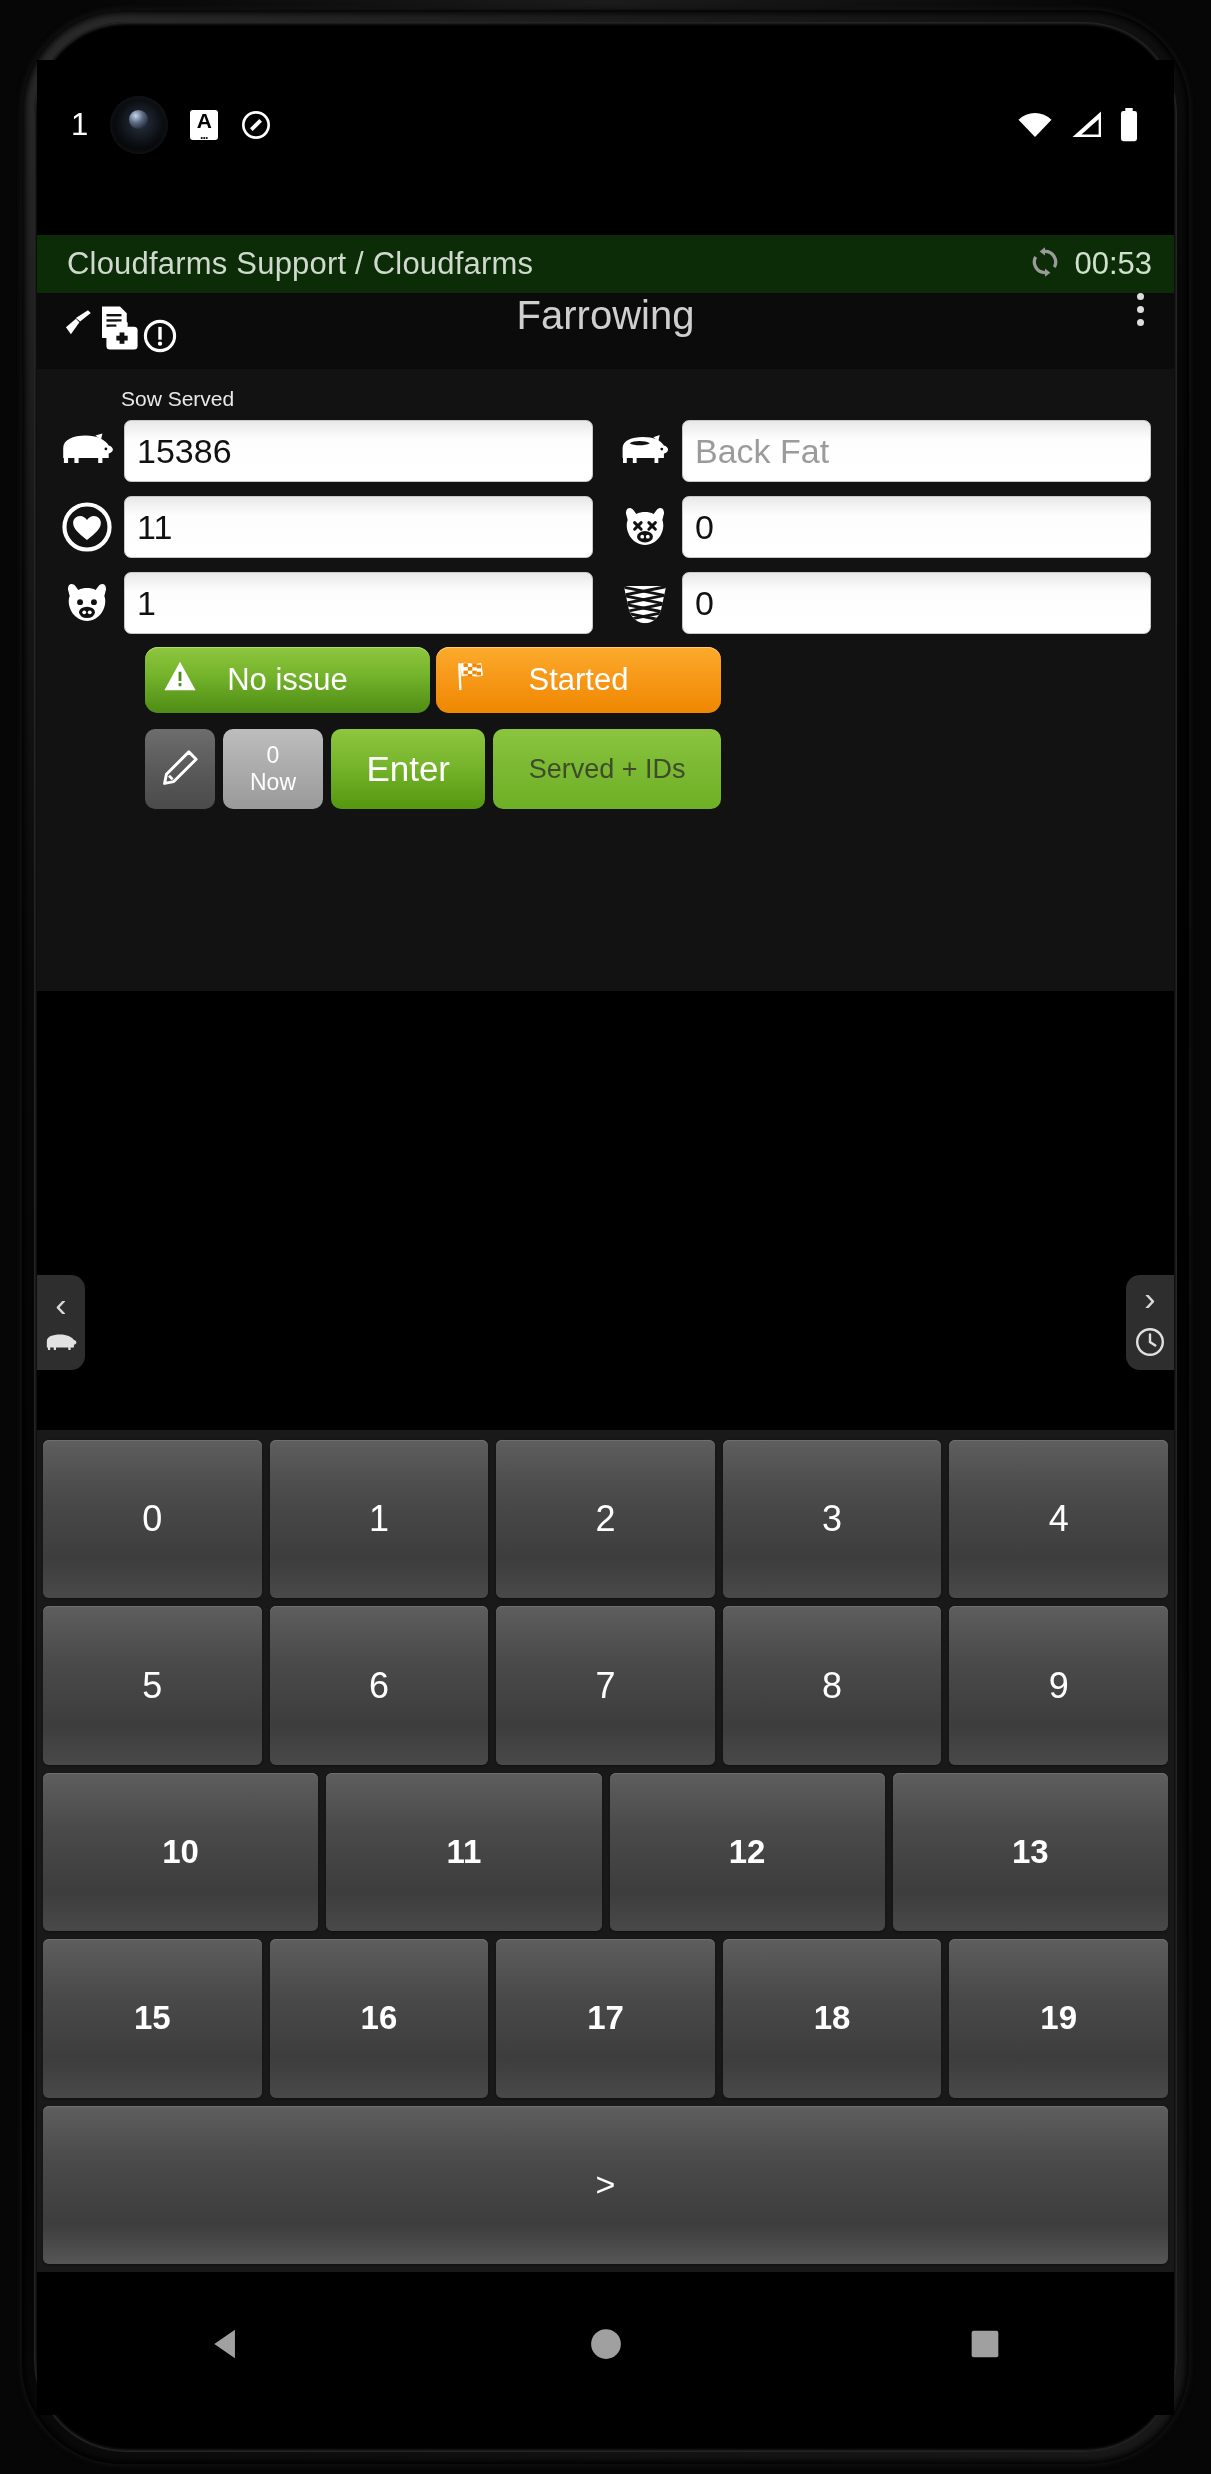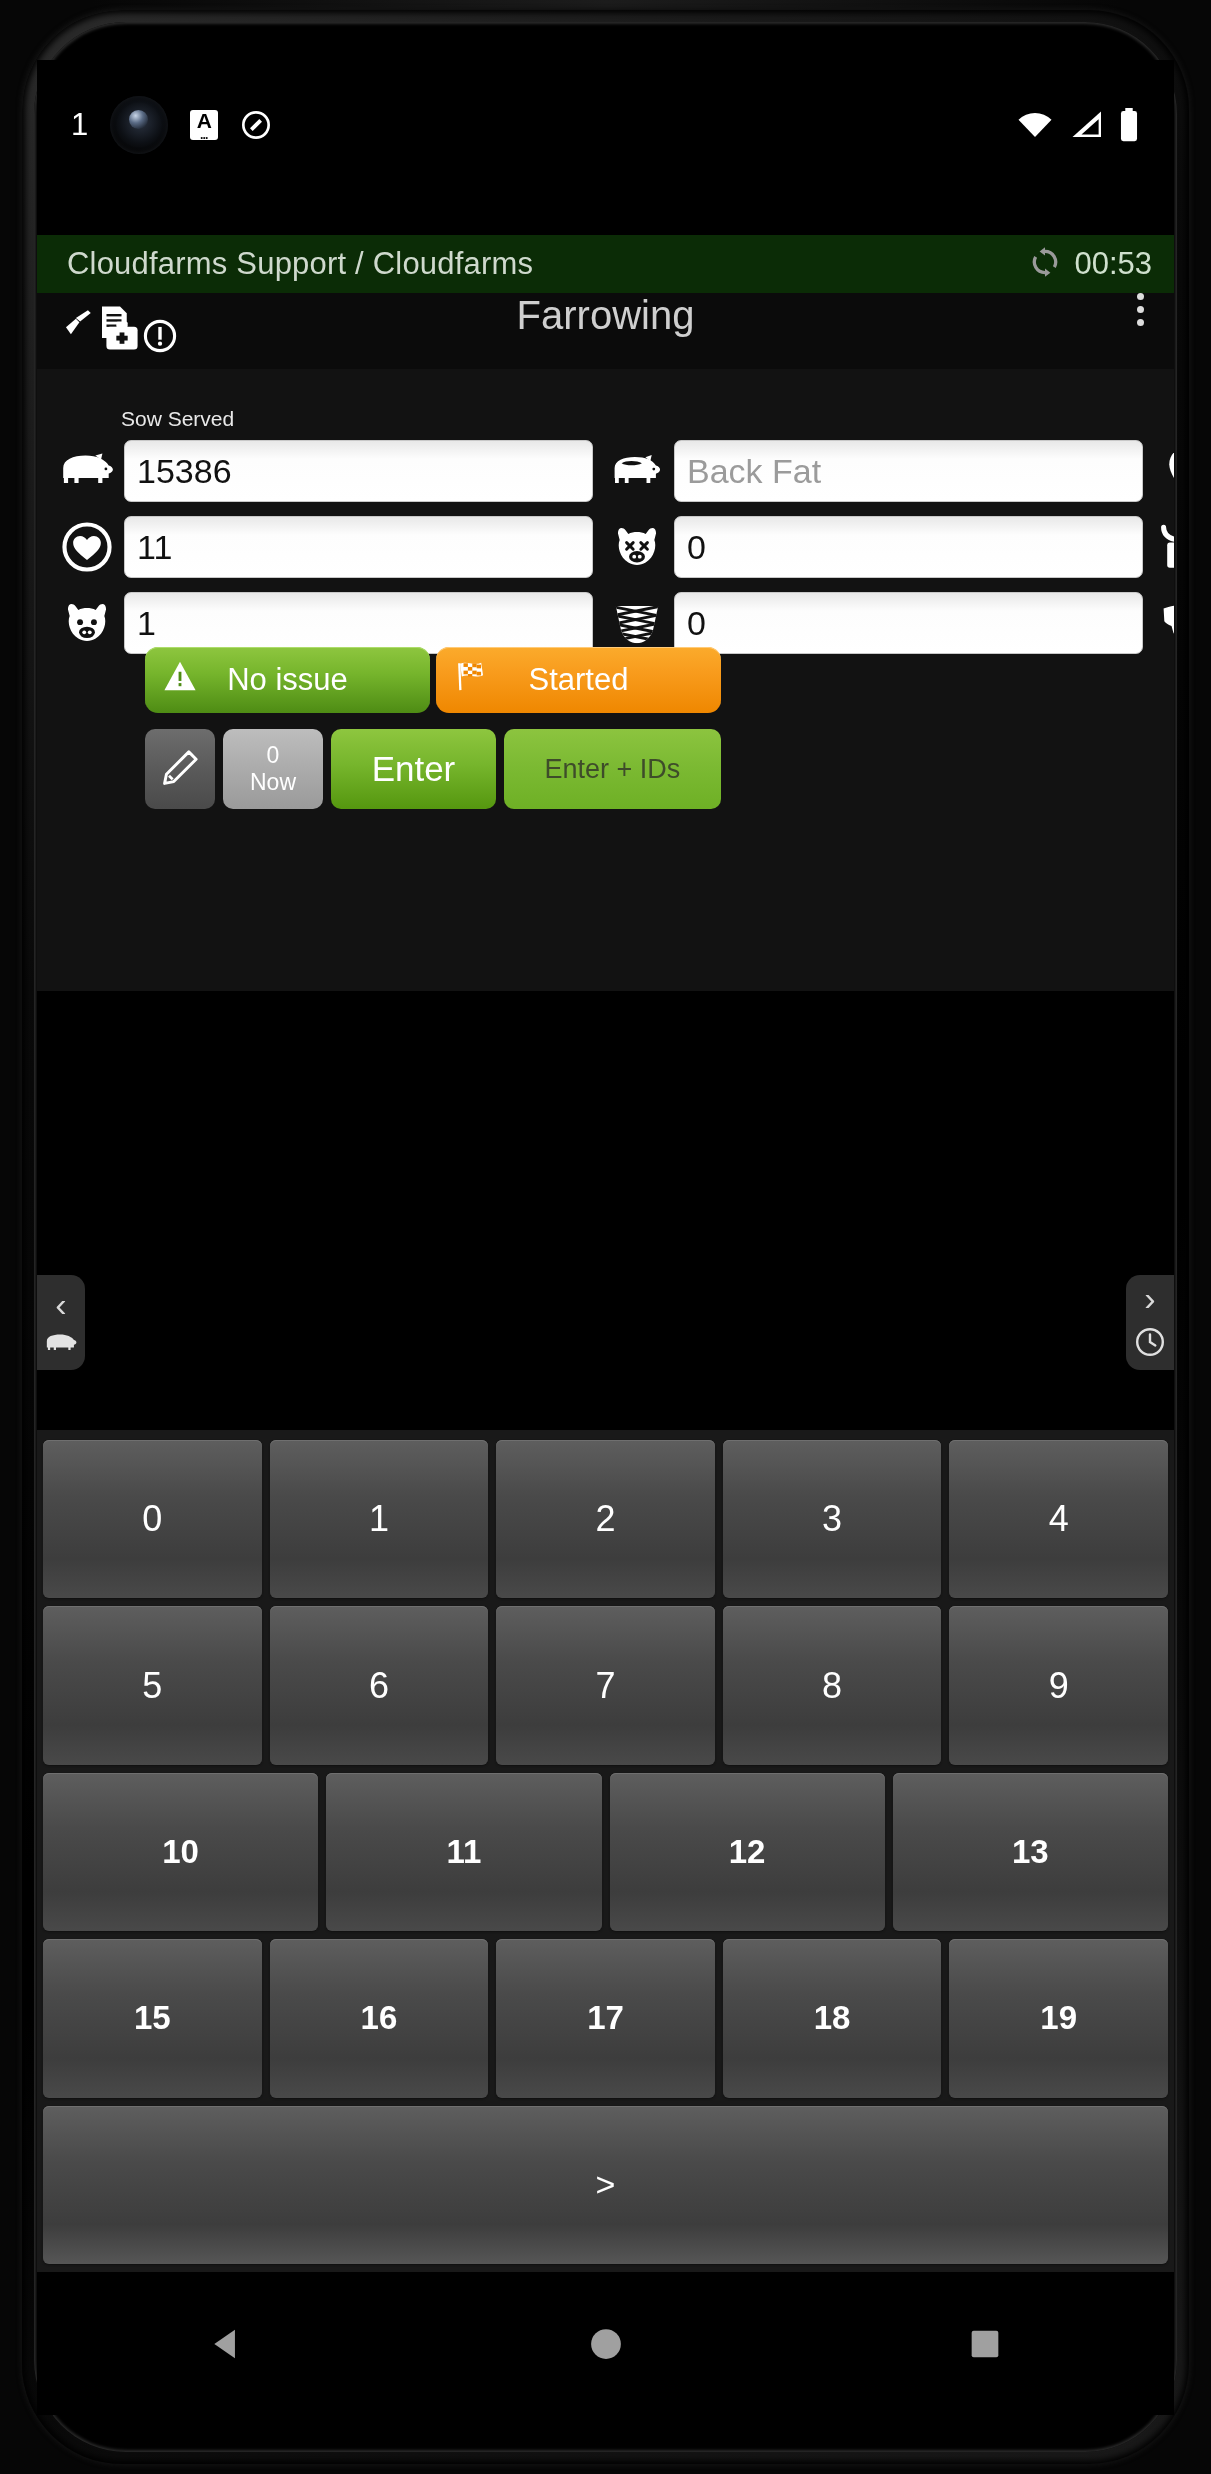--- a/index.html
+++ b/index.html
@@ -85,23 +85,22 @@
   }
   #overflow-menu i { width:7px; height:7px; background:#ddd; border-radius:50%; display:block; }
   
   #app-body {
     position:absolute; left:0; top: 309px; width: 1137px; height: 622px;
     background:#121212;
   }
   #form-grid {
     position:absolute; left:0; top: 18px; width: 1137px;
     display:grid; grid-template-columns: 1fr 1fr 1fr;
-    column-gap: 0px;
+    column-gap: 8px;
     padding: 0 14px;
-    margin-top: 20px;
   }
   .fcell { padding: 0 8px; }
   .flabel {
     color:#e9e9e9; font-size: 21px; height: 26px; padding-left: 62px;
     white-space: nowrap; overflow: hidden;
   }
   .frow { display:flex; align-items:center; gap: 9px; height: 76px; }
   .ficon { width: 56px; min-width:56px; height: 56px; display:flex; align-items:center; justify-content:center; }
   .ficon svg { display:block; }
   .finput {
@@ -460,21 +459,21 @@
               <path d="M16.8 3.2 L20.8 7.2 L8.6 19.4 L3.6 20.4 L4.6 15.4 Z" fill="none" stroke="#fff" stroke-width="1.6" stroke-linejoin="round"></path>
               <path d="M6.0 16.2 L8.0 18.2" stroke="#fff" stroke-width="1.5"></path>
             </svg>
           </span>
         </button>
         <button id="btn-now" class="btn-act">
           <span>0</span>
           <span>Now</span>
         </button>
         <button id="btn-enter" class="btn-act">Enter</button>
-        <button id="btn-enter-ids" class="btn-act">Enter + IDs</button>
+        <button id="btn-enter-ids" class="btn-act">Served + IDs</button>
       </div>
     </div>
 
     <div class="side-tab" id="side-tab-left">
       <span class="chev">‹</span>
       <span>
         <svg width="34" height="20" viewBox="0 0 40 24">
           <path d="M3 11 C3 5.5, 10 3, 19 3 C27 3, 33 6, 35.5 9.5 C37 9.7, 38.5 11, 38.5 12.5 C38.5 14, 37 15, 35.5 15.4 L35.5 18.5 L31.5 18.5 L31.5 21.5 L28.8 21.5 L28.8 18.5 L14 18.5 L14 21.5 L11.3 21.5 L11.3 18.5 L7 18.5 L7 21.5 L4.3 21.5 L4.3 18.5 L3 18.5 Z" fill="#e3e3e3"></path>
         </svg>
       </span>

